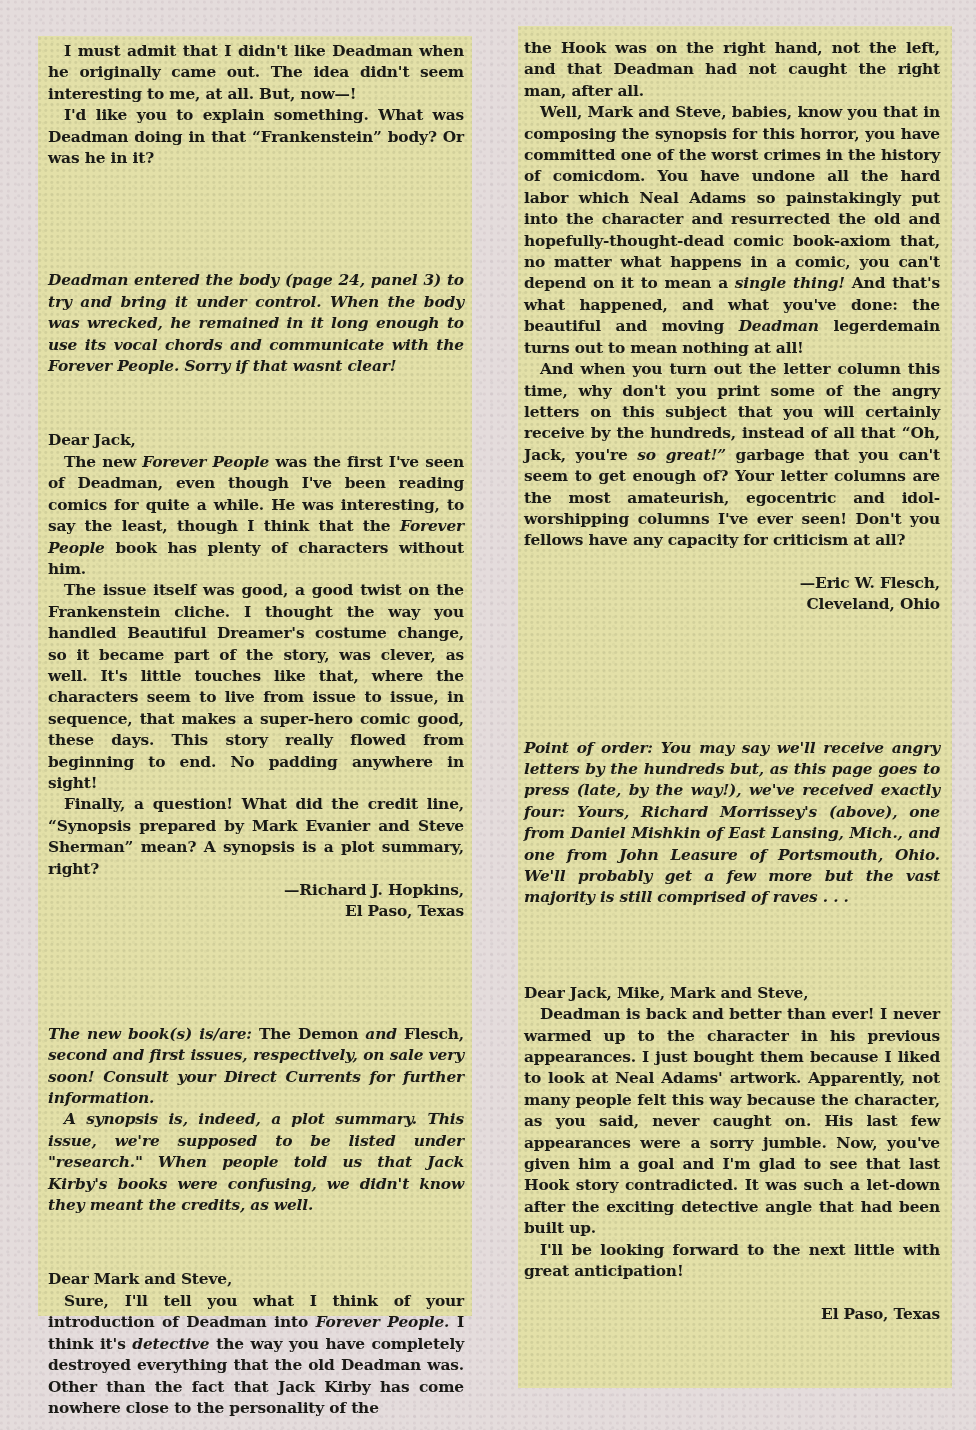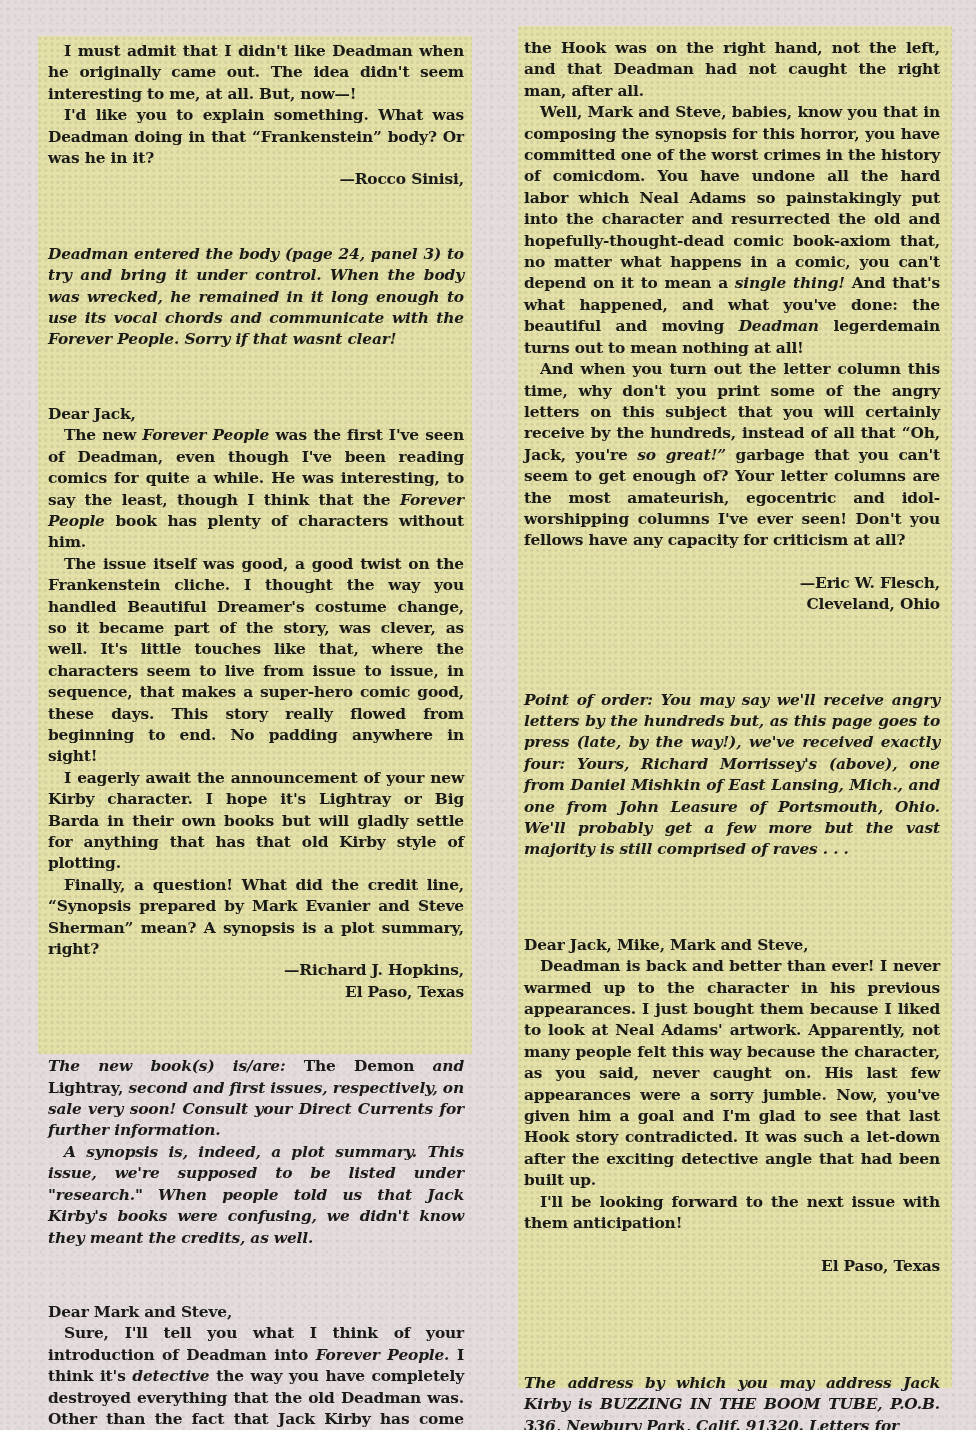--- a/index.html
+++ b/index.html
@@ -22,58 +22,56 @@
         radial-gradient(circle at 30% 40%, rgba(150,150,110,0.22) 0 1px, transparent 2px),
         radial-gradient(circle at 60% 70%, rgba(200,200,150,0.25) 0 1px, transparent 2px);
       background-size: 6px 6px, 9px 9px;
       box-sizing: border-box;
       font-size: 15.4px;
       line-height: 21.4px;
       font-weight: bold;
       text-align: justify;
       letter-spacing: -0.15px;
     }
-    #col-left { left: 38px; top: 36px; width: 434px; height: 1018px; padding: 5px 8px 0 10px; }
+    #col-left { left: 38px; top: 36px; width: 434px; height: 1280px; padding: 5px 8px 0 10px; }
     #col-right { left: 518px; top: 26px; width: 434px; height: 1362px; padding: 12px 12px 4px 6px; }
     p { margin: 0; }
     .indent { text-indent: 16px; }
     .sig { text-align: right; }
     .it { font-style: italic; }
-    .reply { font-style: italic; }
+    .reply { font-style: italic; margin-top: 48px; }
     .reply .up { font-style: normal; }
     .gap-s { height: 21px; }
     .gap-m { height: 43px; }
     .gap-l { height: 53px; }
   </style>
 </head>
 <body>
 
 <div id="col-left" class="col">
   <div>
     <p class="indent">I must admit that I didn't like Deadman when he originally came out. The idea didn't seem interesting to me, at all. But, now—!</p>
     <p class="indent">I'd like you to explain something. What was Deadman doing in that “Frankenstein” body? Or was he in it?</p>
-    <p class="sig">—Rocco Sinisi,</p>
   </div>
   <div class="gap-l"></div>
   <p class="reply">Deadman entered the body (page 24, panel 3) to try and bring it under control. When the body was wrecked, he remained in it long enough to use its vocal chords and communicate with the Forever People. Sorry if that wasnt clear!</p>
   <div class="gap-l"></div>
 
   <div>
     <p>Dear Jack,</p>
     <p class="indent"><span>The new </span><span class="it">Forever People</span><span> was the first I've seen of Deadman, even though I've been reading comics for quite a while. He was interesting, to say the least, though I think that the </span><span class="it">Forever People</span><span> book has plenty of characters without him.</span></p>
     <p class="indent">The issue itself was good, a good twist on the Frankenstein cliche. I thought the way you handled Beautiful Dreamer's costume change, so it became part of the story, was clever, as well. It's little touches like that, where the characters seem to live from issue to issue, in sequence, that makes a super-hero comic good, these days. This story really flowed from beginning to end. No padding anywhere in sight!</p>
-    <p class="indent">I eagerly await the announcement of your new Kirby character. I hope it's Lightray or Big Barda in their own books but will gladly settle for anything that has that old Kirby style of plotting.</p>
     <p class="indent">Finally, a question! What did the credit line, “Synopsis prepared by Mark Evanier and Steve Sherman” mean? A synopsis is a plot summary, right?</p>
     <p class="sig">—Richard J. Hopkins,</p>
     <p class="sig">El Paso, Texas</p>
   </div>
   <div class="gap-l"></div>
 
   <div class="reply">
-    <p><span>The new book(s) is/are: </span><span class="up">The Demon</span><span> and </span><span class="up">Lightray,</span><span> second and first issues, respectively, on sale very soon! Consult your Direct Currents for further information.</span></p>
+    <p><span>The new book(s) is/are: </span><span class="up">The Demon</span><span> and </span><span class="up">Flesch,</span><span> second and first issues, respectively, on sale very soon! Consult your Direct Currents for further information.</span></p>
     <p class="indent">A synopsis is, indeed, a plot summary. This issue, we're supposed to be listed under "research." When people told us that Jack Kirby's books were confusing, we didn't know they meant the credits, as well.</p>
   </div>
   <div class="gap-l"></div>
 
   <div>
     <p>Dear Mark and Steve,</p>
     <p class="indent"><span>Sure, I'll tell you what I think of your introduction of Deadman into </span><span class="it">Forever People.</span><span> I think it's </span><span class="it">detective</span><span> the way you have completely destroyed everything that the old Deadman was. Other than the fact that Jack Kirby has come nowhere close to the personality of the </span></p>
   </div>
 </div>
 
@@ -89,21 +87,21 @@
   <div class="gap-l"></div>
   <div class="gap-s"></div>
 
   <p class="reply">Point of order: You may say we'll receive angry letters by the hundreds but, as this page goes to press (late, by the way!), we've received exactly four: Yours, Richard Morrissey's (above), one from Daniel Mishkin of East Lansing, Mich., and one from John Leasure of Portsmouth, Ohio. We'll probably get a few more but the vast majority is still comprised of raves . . .</p>
   <div class="gap-l"></div>
   <div class="gap-s"></div>
 
   <div>
     <p>Dear Jack, Mike, Mark and Steve,</p>
     <p class="indent">Deadman is back and better than ever! I never warmed up to the character in his previous appearances. I just bought them because I liked to look at Neal Adams' artwork. Apparently, not many people felt this way because the character, as you said, never caught on. His last few appearances were a sorry jumble. Now, you've given him a goal and I'm glad to see that last Hook story contradicted. It was such a let-down after the exciting detective angle that had been built up.</p>
-    <p class="indent">I'll be looking forward to the next issue with them anticipation!</p>
+    <p class="indent">I'll be looking forward to the next little with great anticipation!</p>
     <div class="gap-s"></div>
     <p class="sig">El Paso, Texas</p>
   </div>
   <div class="gap-m"></div>
 
   <div class="gap-l"></div>
 
   <p class="reply"><span>The address by which you may address Jack Kirby is BUZZING IN THE BOOM TUBE, P.O.B. 336, Newbury Park, Calif. 91320. Letters for </span></p>
 </div>
 

